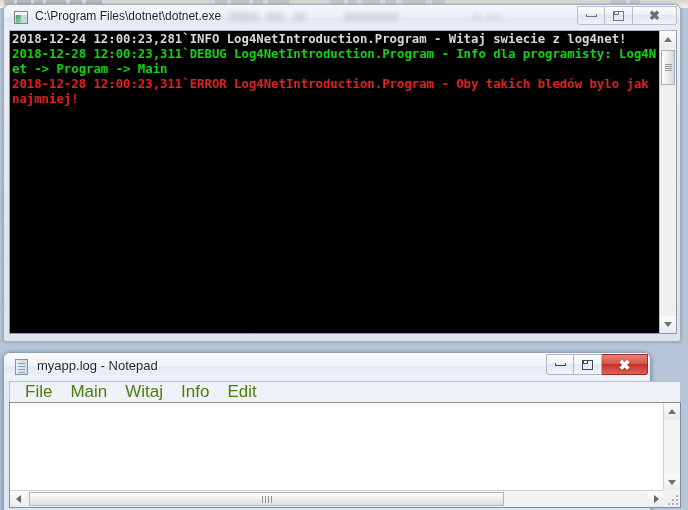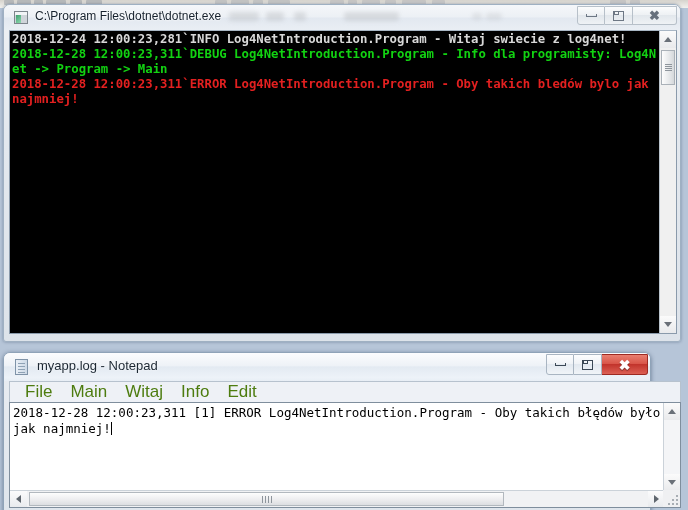--- a/index.html
+++ b/index.html
@@ -450,21 +450,20 @@
   <div id="notepad-menubar">
     <div class="menu-item">File</div>
     <div class="menu-item">Main</div>
     <div class="menu-item">Witaj</div>
     <div class="menu-item">Info</div>
     <div class="menu-item">Edit</div>
   </div>
 
   <div id="notepad-client">
 
-    <div id="notepad-textarea"><span>2018-12-28 12:00:23,311 [1] ERROR Log4NetIntroduction.Program - Oby takich błędów było jak najmniej!</span><span class="caret"></span></div>
 
     <div id="np-vscroll">
       <div class="sb-arrow up" style="width:16px;">
         <span class="tri-up"></span>
       </div>
       <div class="sb-arrow down" style="width:16px;">
         <span class="tri-down"></span>
       </div>
     </div>
 

